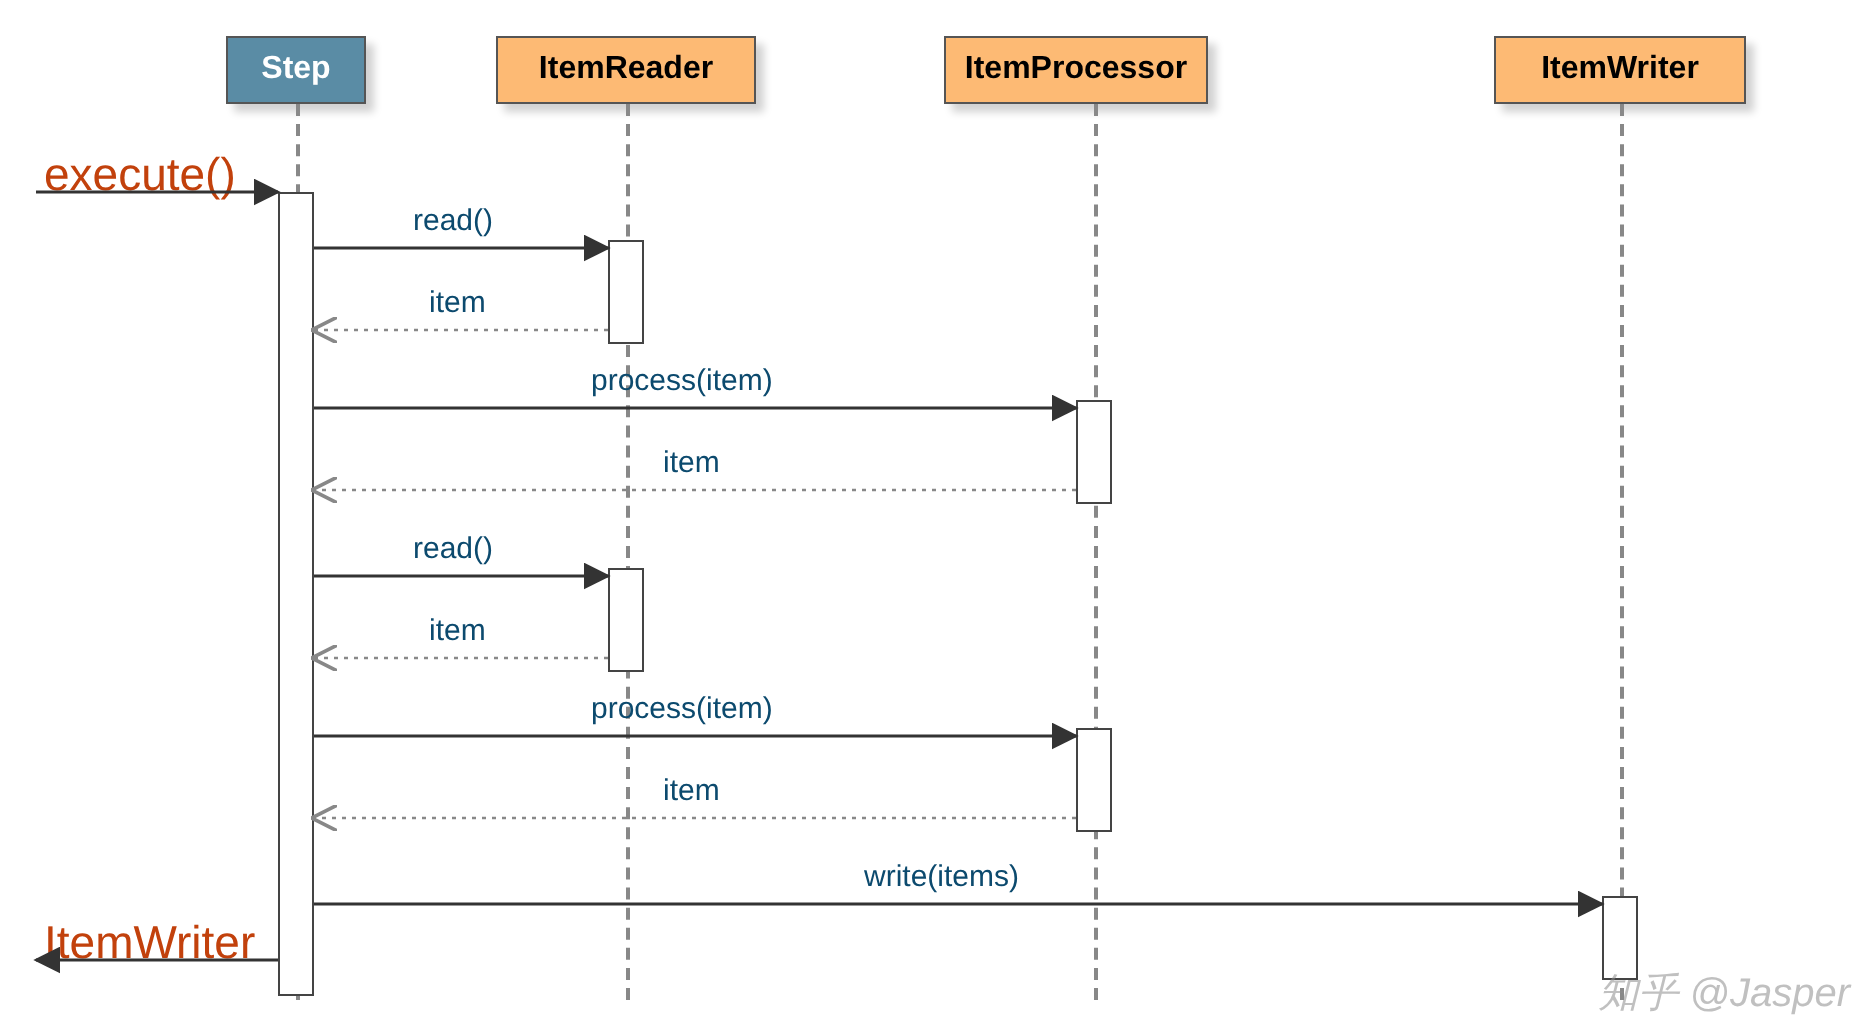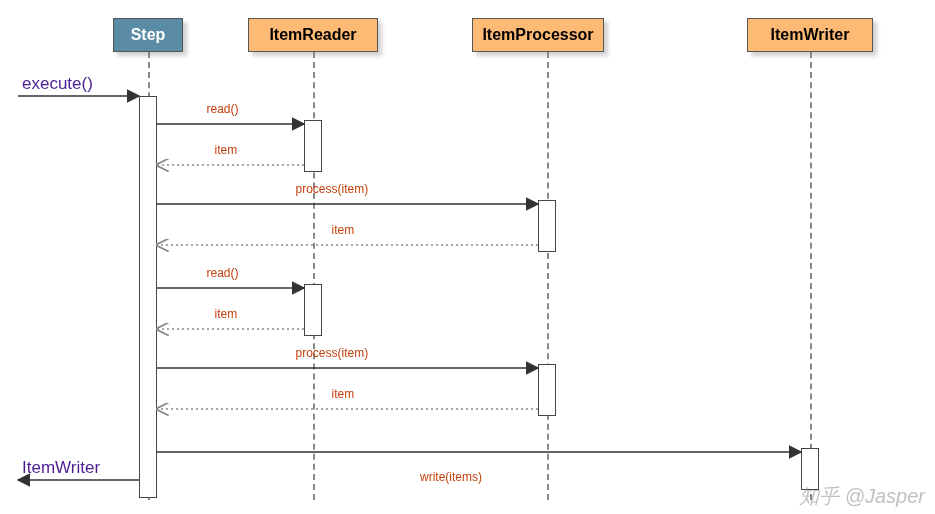--- a/index.html
+++ b/index.html
@@ -31,38 +31,38 @@
 
   .activation {
     position: absolute;
     width: 18px;
     background: #fff;
     border: 1px solid #444;
   }
 
   .msg-label {
     position: absolute;
-    font-size: 12px;
-    color: #c2410c;
+    font-size: 15px;
+    color: #0c4a6e;
     white-space: nowrap;
   }
 
   .watermark {
     position: absolute;
     right: 10px;
     bottom: 4px;
     color: rgba(140,140,140,.55);
     font-size: 20px;
     font-style: italic;
     text-align: right;
     pointer-events: none;
   }
   .watermark .sub { font-size: 11px; font-style: normal; letter-spacing: .4px; }
 
-  .ext-label { position: absolute; font-size: 17px; color: #4c1d95; }
+  .ext-label { position: absolute; font-size: 23px; color: #c2410c; }
 
   line.solid { stroke: #333; stroke-width: 1.5; }
   line.dotted { stroke: #888; stroke-width: 1.3; stroke-dasharray: 2 3; }
 </style>
 </head>
 <body>
 
 <div class="stage" id="stage">
 
   <div class="participant-box p-step" style="left:113px;width:70px;">
@@ -123,14 +123,14 @@
     <div>知乎 @Jasper</div>
   </div>
 <span class="msg-label" style="left: 206.5px; top: 102px;">read()</span>
     <span class="msg-label" style="left: 214.5px; top: 143px;">item</span>
     <span class="msg-label" style="left: 295.5px; top: 182px;">process(item)</span>
     <span class="msg-label" style="left: 331.5px; top: 223px;">item</span>
     <span class="msg-label" style="left: 206.5px; top: 266px;">read()</span>
     <span class="msg-label" style="left: 214.5px; top: 307px;">item</span>
     <span class="msg-label" style="left: 295.5px; top: 346px;">process(item)</span>
     <span class="msg-label" style="left: 331.5px; top: 387px;">item</span>
-    <span class="msg-label" style="left: 420px; top: 430px; margin-top: 40px;">write(items)</span>
+    <span class="msg-label" style="left: 432px; top: 430px;">write(items)</span>
   </div>
 
 </body></html>

